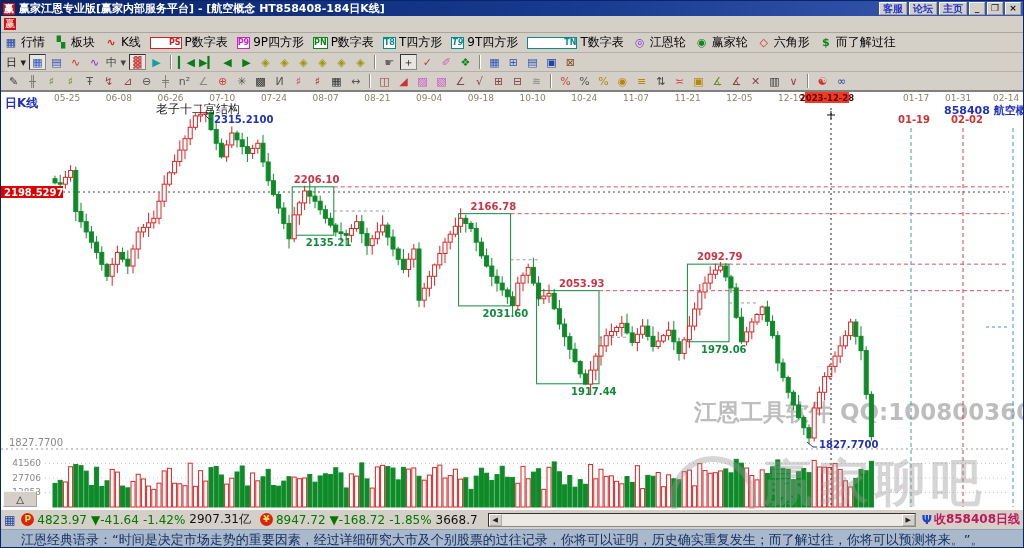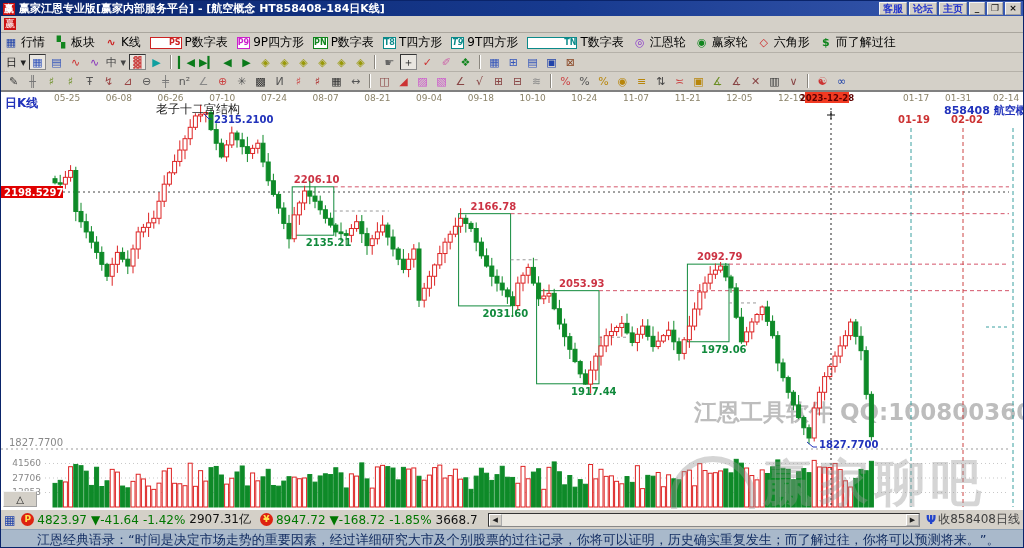--- a/index.html
+++ b/index.html
@@ -42,24 +42,24 @@
   .statusbar{position:absolute;top:508px;left:0;width:100%;height:20px;background:#d4d0c8;
     border-top:1px solid #fff;display:flex;align-items:center;font-size:12px;padding:0 3px;white-space:nowrap;}
   .sb-grid{color:#2244aa;font-size:12px;margin-right:3px;}
   .sb-coin{display:inline-block;width:13px;height:13px;border-radius:50%;background:#dd2211;color:#ffe34d;
     font-size:9px;font-weight:bold;line-height:13px;text-align:center;margin:0 3px;}
   .sb-green{color:#007700;margin-right:4px;}
   .sb-dark{color:#111;margin-right:6px;}
   .sb-scroll{flex:1;height:14px;background:#ece9e2;border:1px inset #888;margin:0 4px;display:flex;align-items:center;justify-content:space-between;}
   .sb-arrow{width:13px;height:12px;background:#d4d0c8;border:1px outset #fff;font-size:7px;line-height:10px;text-align:center;color:#222;cursor:pointer;}
   .sb-ant{color:#2244cc;font-weight:bold;margin:0 2px;}
-  .sb-recv{color:#404040;}
+  .sb-recv{color:#be185d;font-weight:bold;}
   
   .quotebar{position:absolute;top:528px;left:0;width:100%;height:20px;background:#a9b9cb;color:#152f63;
-    font-size:13px;line-height:20px;padding-left:36px;white-space:nowrap;overflow:hidden;border-top:1px solid #8fa3b8;}
+    font-size:13px;line-height:20px;padding-left:20px;white-space:nowrap;overflow:hidden;border-top:1px solid #8fa3b8;}
 </style>
 </head>
 <body>
 
 <div id="app">
 
   <div class="titlebar">
     <span class="tb-logo">赢</span>
     <span class="tb-title">赢家江恩专业版[赢家内部服务平台] - [航空概念  HT858408-184日K线]</span>
     <span class="tb-links" id="tb-links"><span class="tb-link">客服</span><span class="tb-link">论坛</span><span class="tb-link">主页</span></span>

